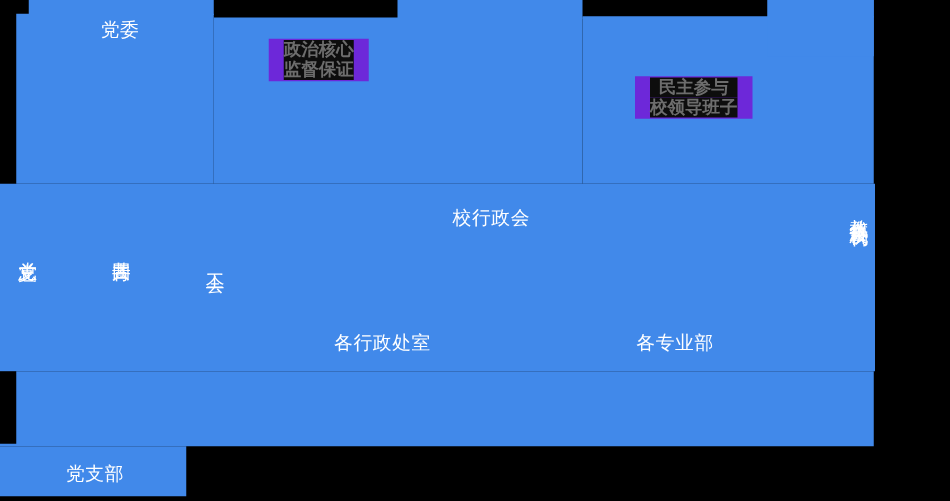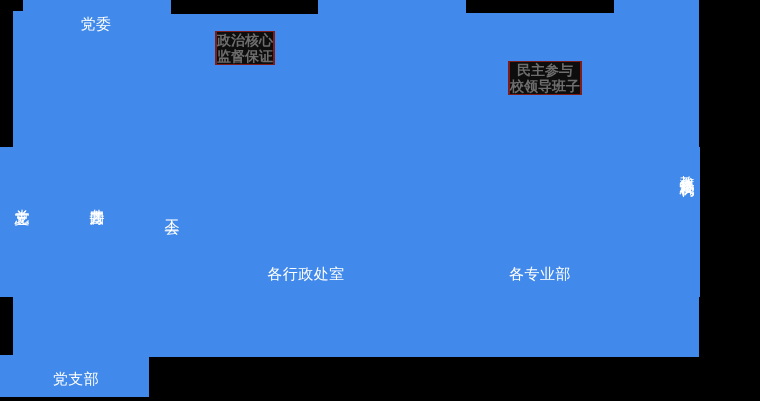--- a/index.html
+++ b/index.html
@@ -32,22 +32,22 @@
   .label.vertical {
     writing-mode: vertical-rl;
     text-orientation: upright;
     white-space: nowrap;
     letter-spacing: 1px;
     line-height: 17px;
   }
   
   .hl-box {
     position: absolute;
-    background: #7f1d1d;
-    padding: 1px 2px;
+    background: #6d28d9;
+    padding: 1px 12px;
     color: #5f5f5f;
     font-size: 14px;
     line-height: 16px;
     white-space: nowrap;
     text-align: center;
     font-weight: bold;
   }
   .hl-box .hl-line {
     display: block;
     background: #0d0d0d;
@@ -72,20 +72,21 @@
   <div class="plate" style="left:0px; top:297px; width:699px; height:60px;"></div>
 
   <div class="plate" style="left:0px; top:357px; width:149px; height:40px;"></div>
 
   <div class="plate" style="left:0px; top:297px; width:13px; height:58px; background:#000000;"></div>
 
   <div class="label" style="left:60px; top:15px; width:72px;">党委</div>
 
 
 
+  <div class="label" style="left:349px; top:165px; width:88px;">校行政会</div>
 
   <div class="label vertical" style="left:13px; top:197px;">党总支</div>
 
   <div class="label vertical" style="left:88px; top:197px;">共青团</div>
 
   <div class="label vertical" style="left:163px; top:207px;">工会</div>
 
   <div class="label" style="left:262px; top:265px; width:88px;">各行政处室</div>
 
   <div class="label" style="left:504px; top:265px; width:72px;">各专业部</div>

